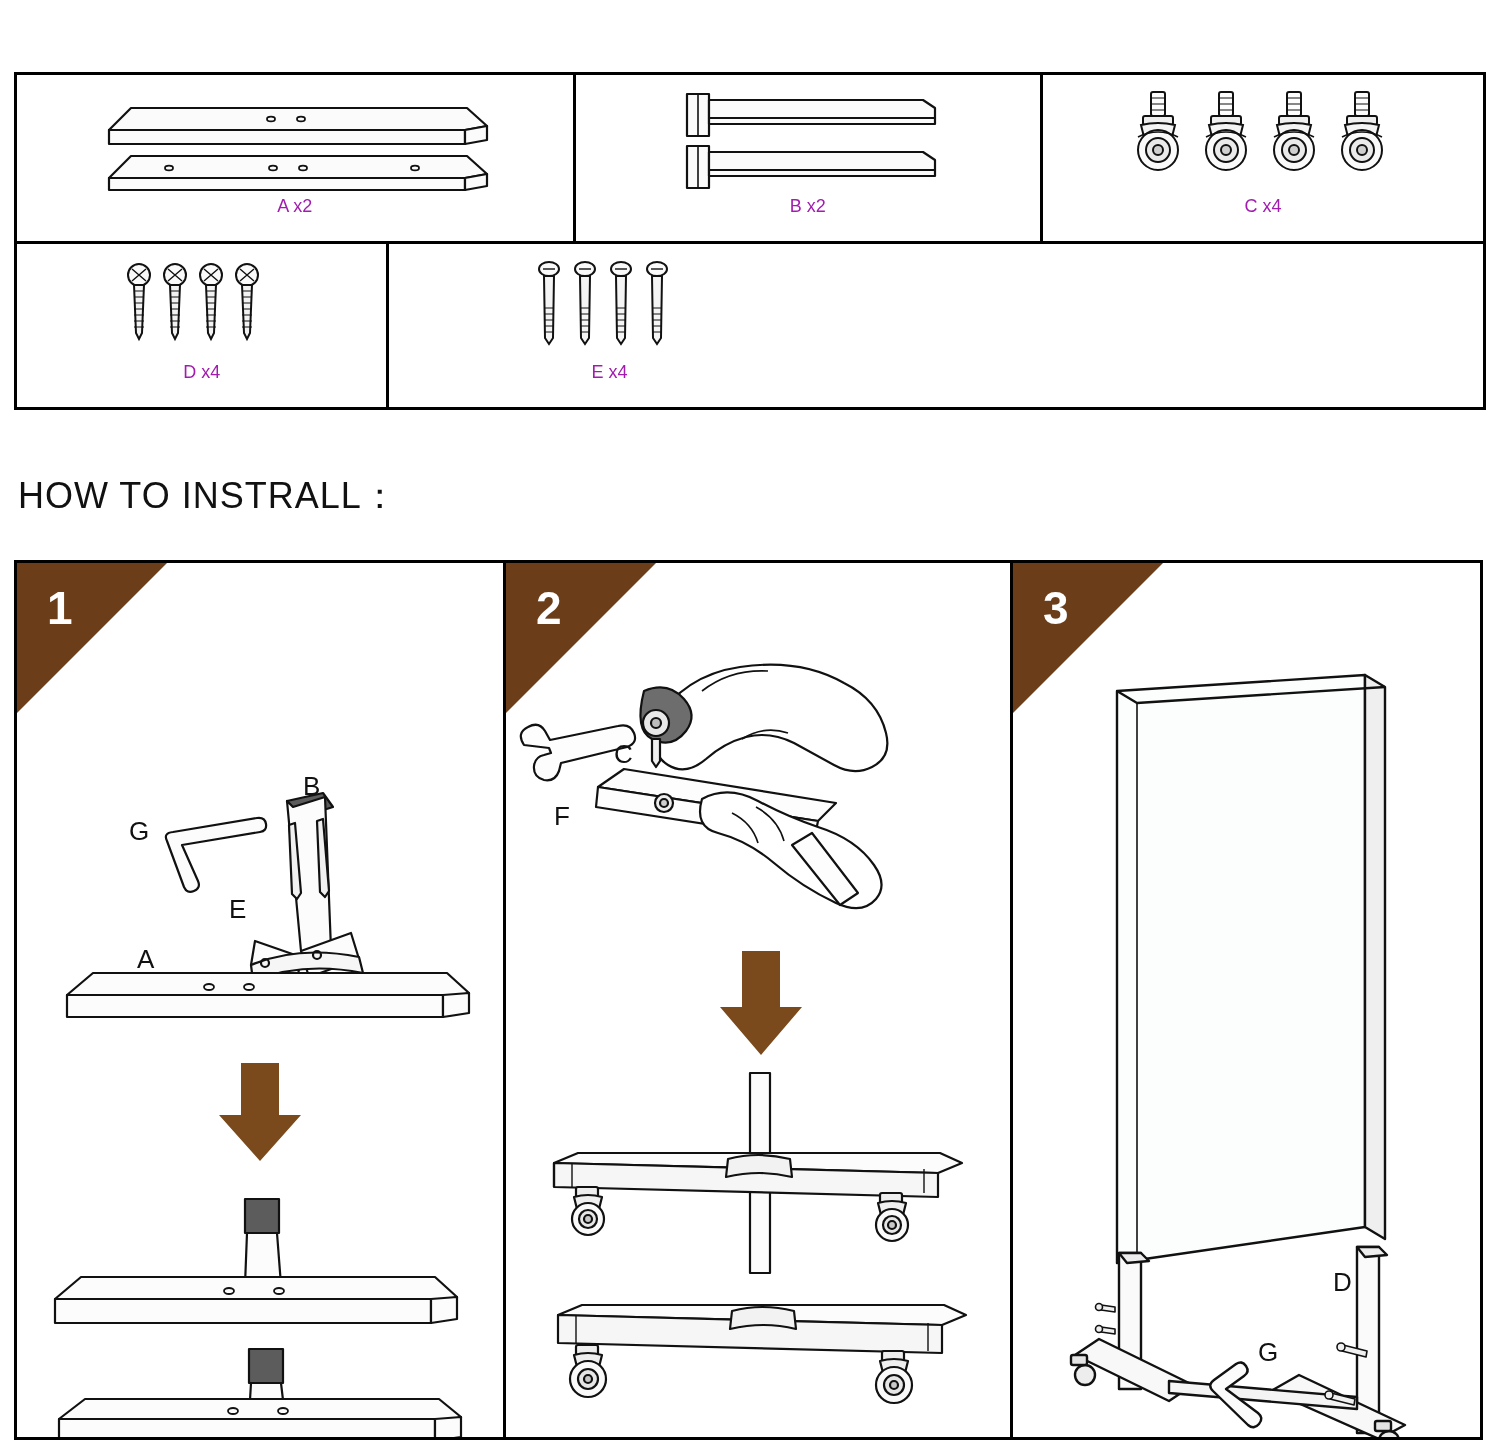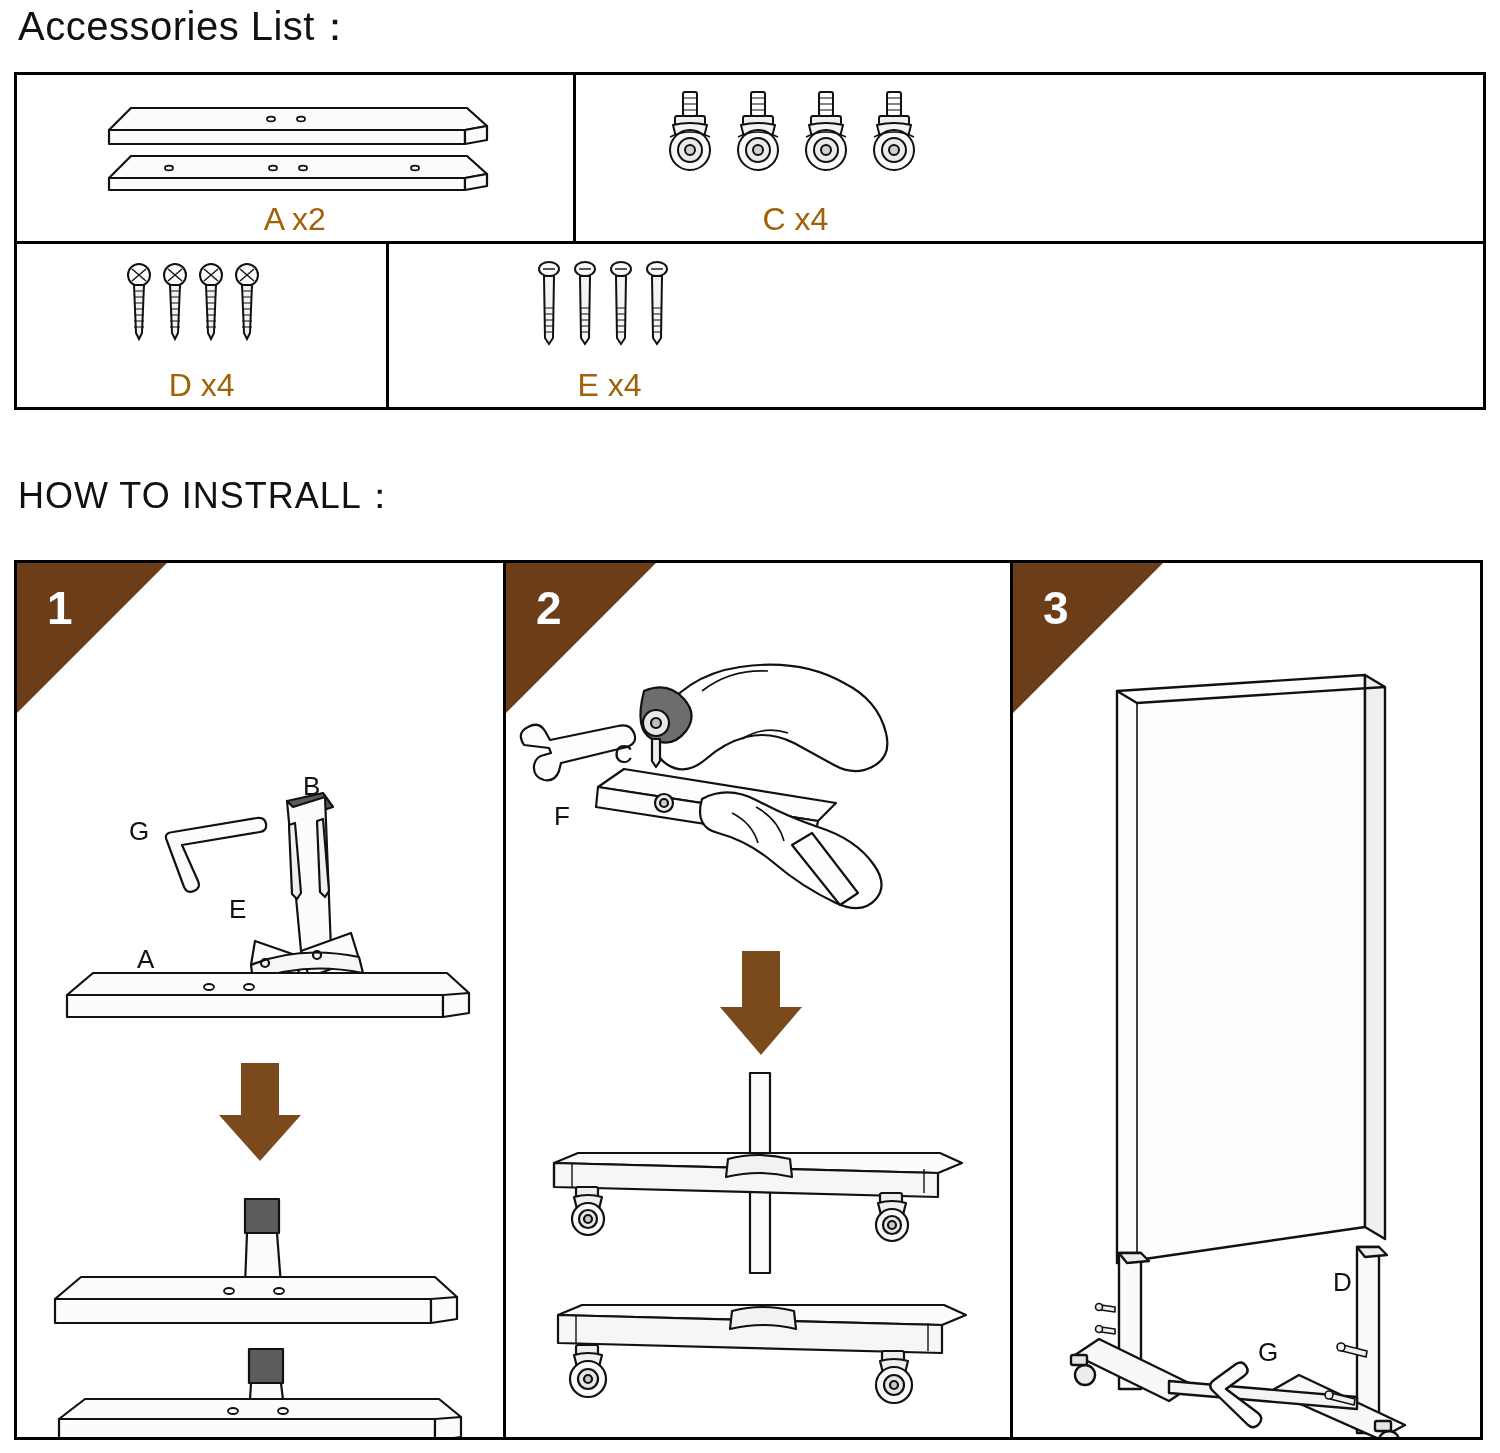--- a/index.html
+++ b/index.html
@@ -74,24 +74,24 @@
   .acc-cell:last-child { border-right: none; }
   .acc-art {
     position: absolute;
     left: 0; right: 0; top: 0;
     bottom: 34px;
     display: flex;
     align-items: center;
     justify-content: center;
   }
   .acc-label {
-    font-size: 32px;
+    font-size: 18px;
     line-height: 1;
-    padding-bottom: 6px;
-    color: #a16207;
+    padding-bottom: 26px;
+    color: #a21caf;
   }
   
   .c-a { width: 38.1%; }
   .c-b { width: 31.9%; }
   .c-c { width: 30.0%; border-radius: 16px; }
   
   .c-d { width: 25.4%; }
   .c-e { width: 25.0%; }
   .c-f { width: 26.2%; }
   .c-g { width: 23.4%; }
@@ -143,21 +143,20 @@
     font-size: 26px;
     color: #111;
     line-height: 1;
   }
 </style>
 </head>
 <body>
 
 <div class="page">
 
-  <h1 class="heading" id="accessories-heading">Accessories List：</h1>
 
   <div class="acc-table">
 
     <div class="acc-row row1">
 
       <div class="acc-cell c-a">
         <div class="acc-art">
           <svg width="400" height="110" viewBox="0 0 400 110">
             <g fill="#fbfbfb" stroke="#111" stroke-width="2.2" stroke-linejoin="round">
               <path d="M14 44 L36 22 L372 22 L392 40 L370 44 Z"></path>
@@ -173,20 +172,39 @@
               <ellipse cx="74" cy="82" rx="4" ry="2.4"></ellipse>
               <ellipse cx="178" cy="82" rx="4" ry="2.4"></ellipse>
               <ellipse cx="208" cy="82" rx="4" ry="2.4"></ellipse>
               <ellipse cx="320" cy="82" rx="4" ry="2.4"></ellipse>
             </g>
           </svg>
         </div>
         <div class="acc-label">A x2</div>
       </div>
 
+      <div class="acc-cell c-b">
+        <div class="acc-art">
+          <svg width="270" height="115" viewBox="0 0 270 115">
+            <g fill="#fbfbfb" stroke="#111" stroke-width="2.2" stroke-linejoin="round">
+              <path d="M14 10 L36 10 L36 52 L14 52 Z"></path>
+              <path d="M36 16 L250 16 L262 24 L262 34 L36 34 Z"></path>
+              <path d="M36 34 L262 34 L262 40 L36 40 Z"></path>
+              <path d="M14 62 L36 62 L36 104 L14 104 Z"></path>
+              <path d="M36 68 L250 68 L262 76 L262 86 L36 86 Z"></path>
+              <path d="M36 86 L262 86 L262 92 L36 92 Z"></path>
+            </g>
+            <g fill="none" stroke="#111" stroke-width="1.6">
+              <path d="M25 10 L25 52"></path>
+              <path d="M25 62 L25 104"></path>
+            </g>
+          </svg>
+        </div>
+        <div class="acc-label">B x2</div>
+      </div>
 
       <div class="acc-cell c-c">
         <div class="acc-art">
           <svg width="280" height="110" viewBox="0 0 280 110">
             <g stroke="#111" stroke-width="2" fill="#fdfdfd">
               <g transform="translate(10,6)">
                 <rect x="18" y="0" width="14" height="24" rx="2"></rect>
                 <path d="M18 6 h14 M18 12 h14 M18 18 h14" stroke-width="1.2"></path>
                 <rect x="10" y="24" width="30" height="9" rx="2" fill="#efefef"></rect>
                 <path d="M8 33 q17 -4 34 0 l-3 12 q-14 -4 -28 0 Z" fill="#f4f4f4"></path>

